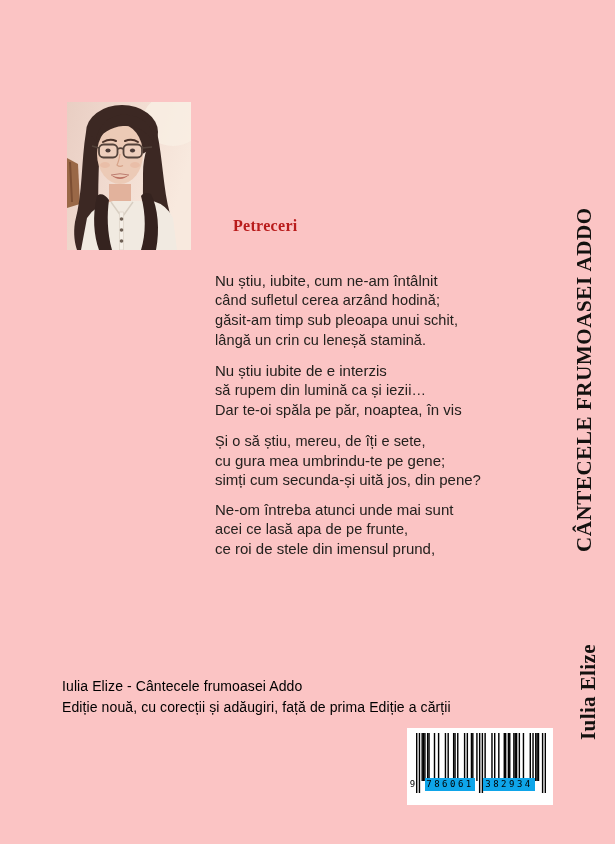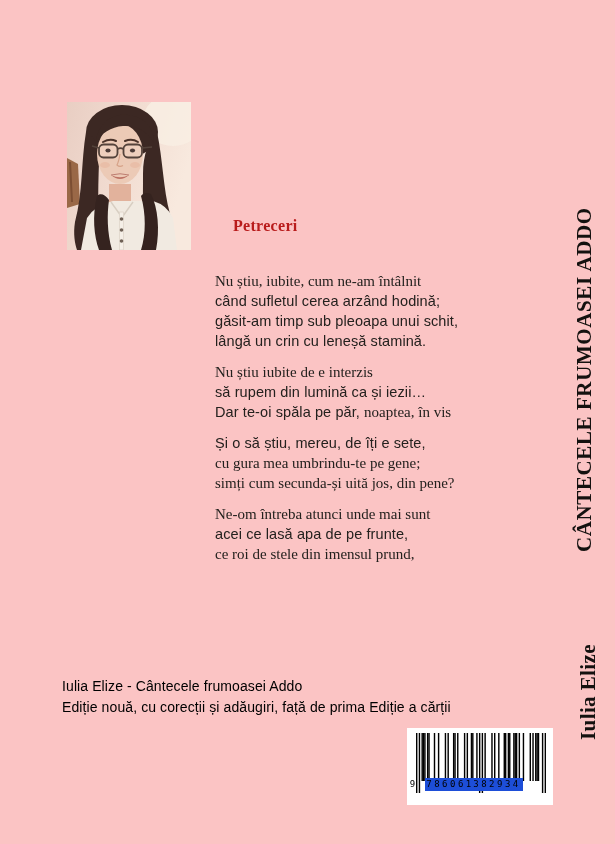--- a/index.html
+++ b/index.html
@@ -16,46 +16,46 @@
 
   
   .poem-title{
     left:233px;top:217px;
     font-family:"Liberation Serif",serif;font-weight:bold;
     font-size:16px;letter-spacing:.3px;color:#b91c1c;
   }
   .poem{left:215px;top:271px;width:320px;height:333px;overflow:hidden;}
   .stanza{margin:0 0 11px 0;}
   .pline{line-height:19px;white-space:nowrap;color:#24211e;}
-  .pline .serif{font-family:Liberation Serif, serif;font-size:15px;text-align:center;}
+  .pline .serif{font-family:Liberation Sans, sans-serif;font-size:15px;text-align:center;}
   .pline .sans{font-family:"Liberation Sans",sans-serif;font-size:14.5px;letter-spacing:.1px;text-align:right;}
 
   
   .spine-title,.spine-author{
     writing-mode:vertical-rl;transform:rotate(180deg);
     font-family:"Liberation Serif",serif;font-weight:bold;
     color:#14110f;text-align:center;white-space:nowrap;
   }
   .spine-title{left:572px;top:204px;height:352px;width:34px;font-size:21px;letter-spacing:.6px;}
   .spine-author{left:576px;top:634px;height:116px;width:32px;font-size:21px;letter-spacing:.4px;}
 
   
   .footer{left:62px;top:676px;font-size:14px;line-height:21px;color:#000000;letter-spacing:.1px;}
 
   
   .barcode{left:407px;top:728px;width:146px;height:77px;background:#ffffff;}
   .barcode svg{position:absolute;left:9px;top:5px;}
   .bc-digit{
-    position:absolute;top:50px;height:13px;background:#1d4ed8;
+    position:absolute;top:50px;height:13px;background:#0ea5e9;
     font-family:"DejaVu Sans Mono",monospace;font-size:9px;line-height:13px;
     letter-spacing:2.5px;color:#000;text-align:center;
   }
   .bc-d1{left:1px;width:9px;background:transparent;letter-spacing:0;}
   .bc-d2{left:18px;width:50px;}
-  .bc-d3{left:64px;width:52px;}
+  .bc-d3{left:76px;width:52px;}
 </style>
 </head>
 <body style="background: rgb(251, 196, 196); color: rgb(29, 28, 27);">
 
 <div class="abs photo">
   <svg viewBox="0 0 124 148" preserveAspectRatio="none">
     <defs>
       <linearGradient id="pbg" x1="0" y1="0" x2="1" y2="0.35">
         <stop offset="0" stop-color="#e9cec3"></stop>
         <stop offset="0.55" stop-color="#f2ddd2"></stop>

